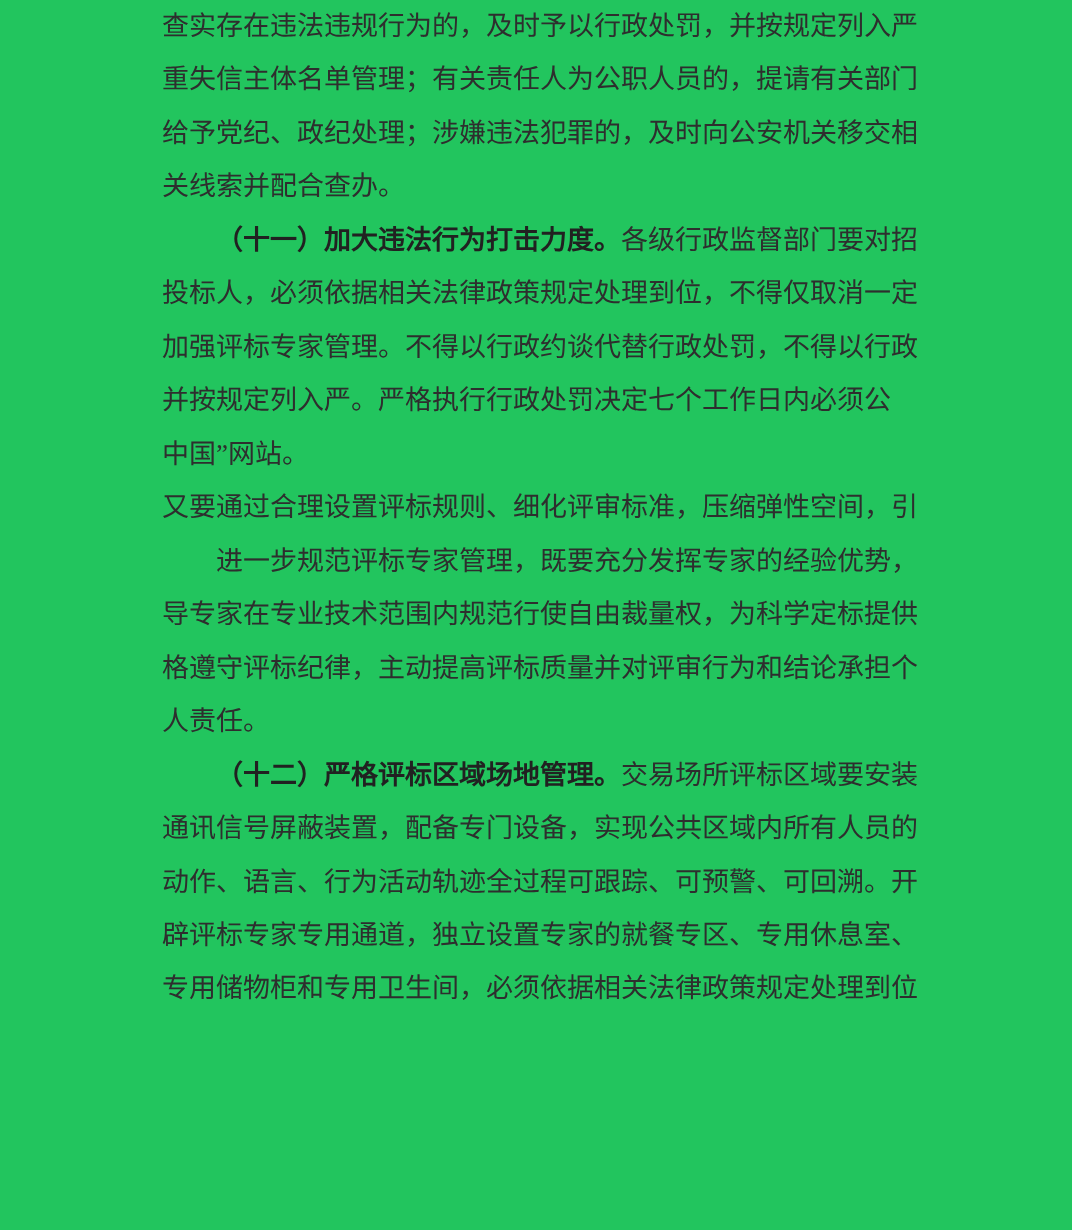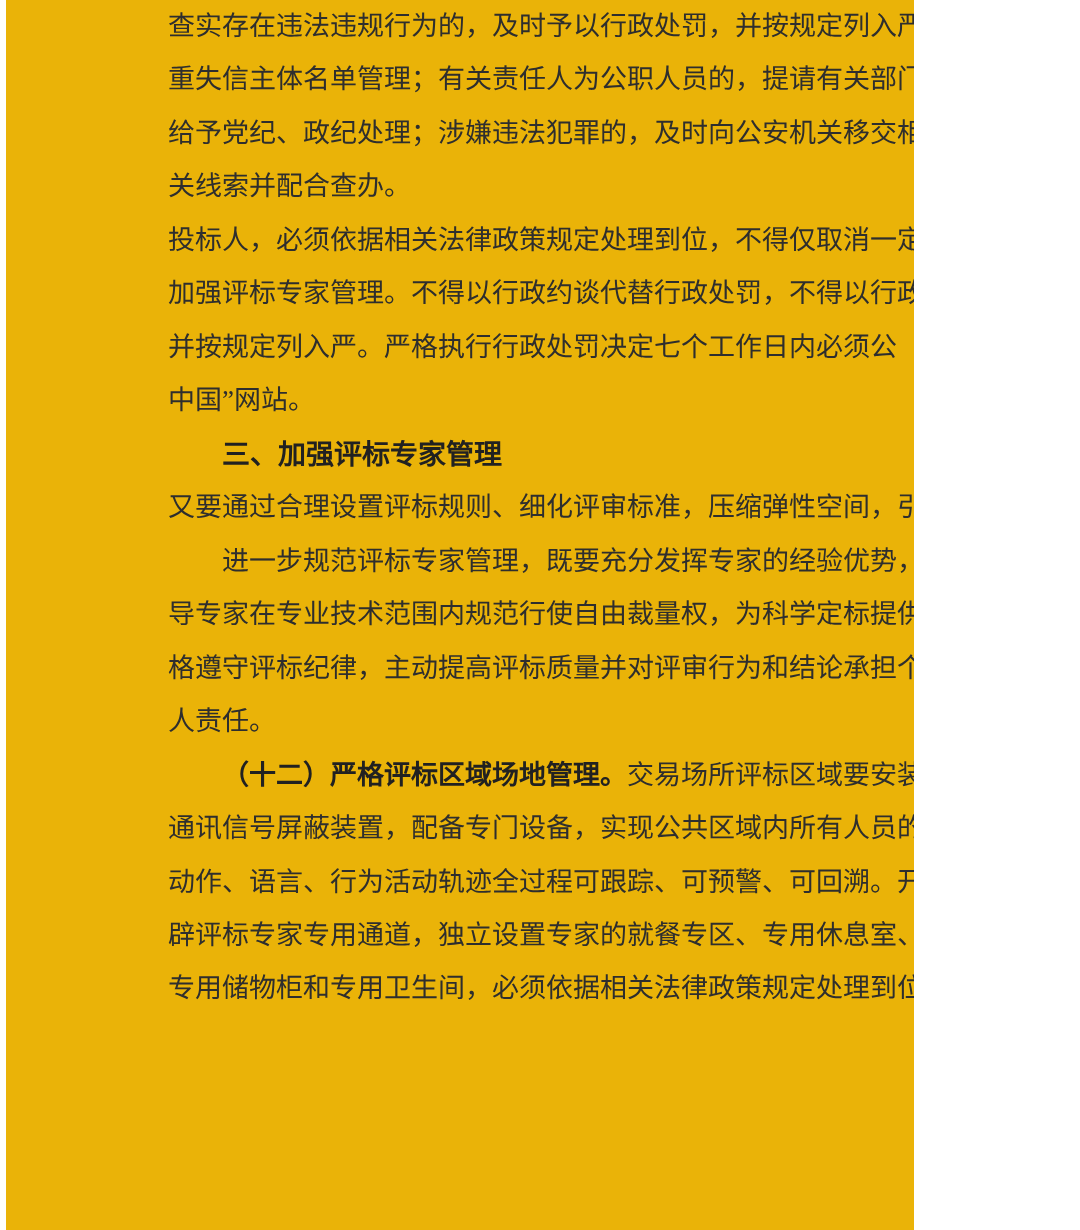--- a/index.html
+++ b/index.html
@@ -2,26 +2,25 @@
 <html lang="zh-CN"><head>
 <meta charset="utf-8">
 <style>
   html, body {
     margin: 0;
     padding: 0;
     background: #ffffff;
   }
   .page {
     position: relative;
-    width: 908px;
+    width: 1072px;
     height: 1230px;
-    background: #eab308;
+    background: #22c55e;
     overflow: hidden;
     font-family: "Liberation Serif", "DejaVu Serif", serif;
-    margin-left: 6px;
   }
   .text-block {
     position: absolute;
     left: 162px;
     top: 0;
     width: 790px;
   }
   .line {
     height: 53.48px;
     line-height: 53.48px;
@@ -52,25 +51,25 @@
 </style>
 </head>
 <body>
 
 <div class="page">
   <div class="text-block">
       <div class="line"><span class="run-normal">查实存在违法违规行为的，及时予以行政处罚，并按规定列入严</span></div>
       <div class="line"><span class="run-normal">重失信主体名单管理；有关责任人为公职人员的，提请有关部门</span></div>
       <div class="line"><span class="run-normal">给予党纪、政纪处理；涉嫌违法犯罪的，及时向公安机关移交相</span></div>
       <div class="line"><span class="run-normal">关线索并配合查办。</span></div>
+      <div class="line indent"><span class="run-bold">（十一）加大违法行为打击力度。</span><span class="run-normal">各级行政监督部门要对招</span></div>
       <div class="line"><span class="run-normal">投标人，必须依据相关法律政策规定处理到位，不得仅取消一定</span></div>
       <div class="line"><span class="run-normal">加强评标专家管理。不得以行政约谈代替行政处罚，不得以行政</span></div>
       <div class="line"><span class="run-normal">并按规定列入严。严格执行行政处罚决定七个工作日内必须公</span></div>
       <div class="line"><span class="run-normal">中国”网站。</span></div>
-      <div class="line indent heading"><span class="run-bold">三、加强评标专家管理</span></div>
       <div class="line"><span class="run-normal">又要通过合理设置评标规则、细化评审标准，压缩弹性空间，引</span></div>
       <div class="line indent"><span class="run-normal">进一步规范评标专家管理，既要充分发挥专家的经验优势，</span></div>
       <div class="line"><span class="run-normal">导专家在专业技术范围内规范行使自由裁量权，为科学定标提供</span></div>
       <div class="line"><span class="run-normal">格遵守评标纪律，主动提高评标质量并对评审行为和结论承担个</span></div>
       <div class="line"><span class="run-normal">人责任。</span></div>
       <div class="line indent"><span class="run-bold">（十二）严格评标区域场地管理。</span><span class="run-normal">交易场所评标区域要安装</span></div>
       <div class="line"><span class="run-normal">通讯信号屏蔽装置，配备专门设备，实现公共区域内所有人员的</span></div>
       <div class="line"><span class="run-normal">动作、语言、行为活动轨迹全过程可跟踪、可预警、可回溯。开</span></div>
       <div class="line"><span class="run-normal">辟评标专家专用通道，独立设置专家的就餐专区、专用休息室、</span></div>
       <div class="line"><span class="run-normal">专用储物柜和专用卫生间，必须依据相关法律政策规定处理到位</span></div>

